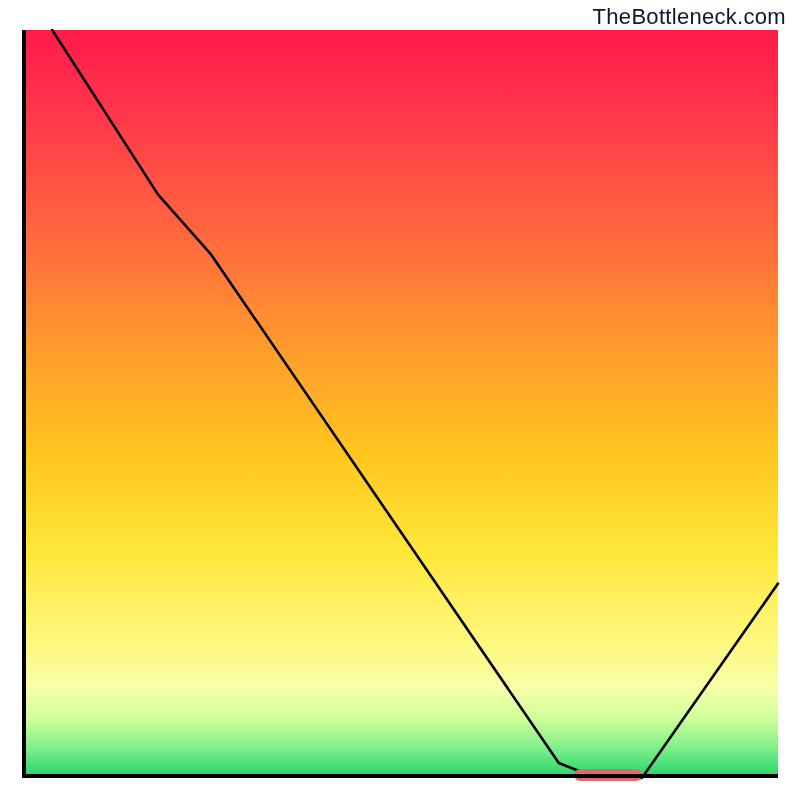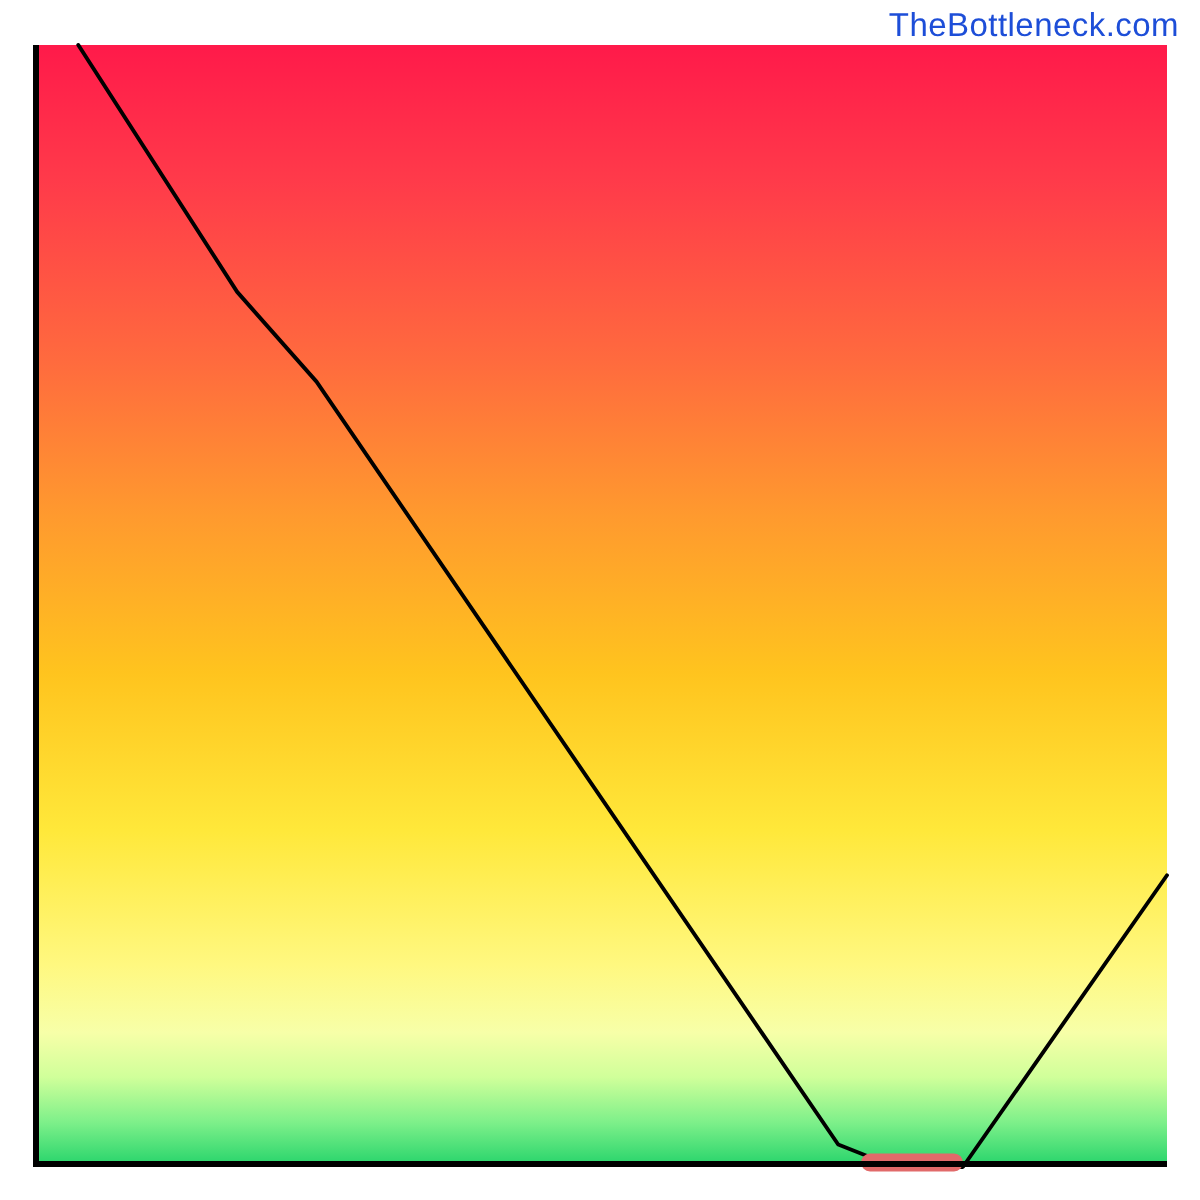--- a/index.html
+++ b/index.html
@@ -13,21 +13,21 @@
   }
   .stage {
     position: relative;
     width: 800px;
     height: 800px;
   }
   .watermark {
     position: absolute;
     top: 4px;
     right: 14px;
-    color: #1d4ed8;
+    color: #0f172a;
     font-size: 22px;
     font-weight: 400;
     letter-spacing: 0.3px;
     z-index: 5;
   }
   .plot {
     position: absolute;
     left: 22px;
     top: 30px;
     width: 756px;

